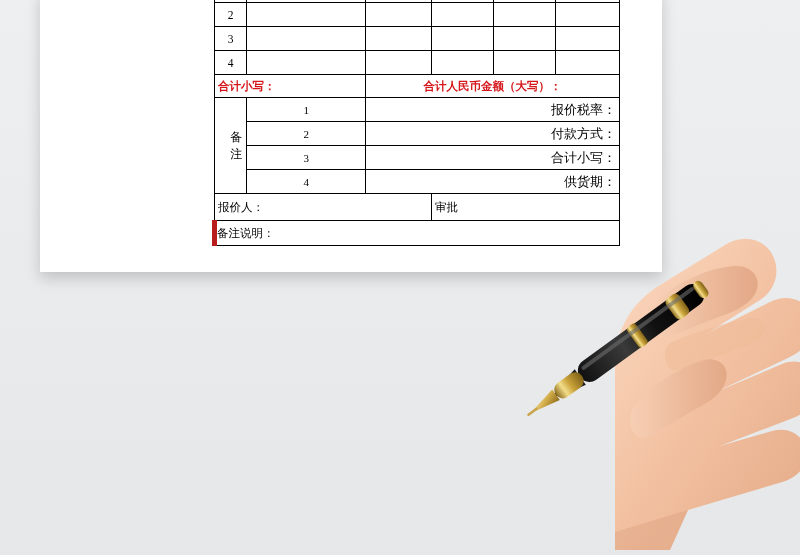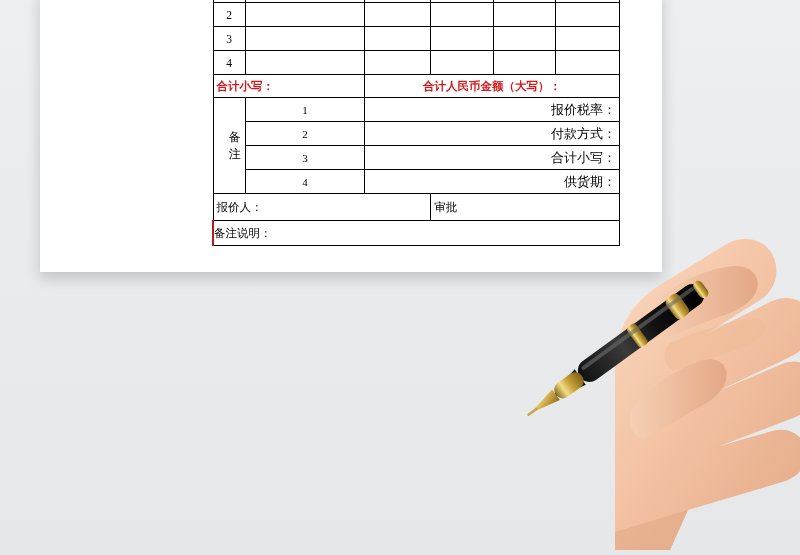--- a/index.html
+++ b/index.html
@@ -94,21 +94,21 @@
   .signature-row td {
     height: 26px;
     font-size: 11.5px;
   }
   .sig-left { padding-left: 30px; }
   .sig-right { text-align: left; padding-right: 4px; }
   .note-row td {
     height: 24px;
     font-size: 11.5px;
     padding-left: 0;
-    border-left: 2px solid #b91c1c;
+    border-left: 5px solid #b91c1c;
     border-right: 1px solid #000;
     border-bottom: 1px solid #000;
   }
   
   .hand-layer {
     position: absolute;
     left: 520px;
     top: 150px;
     width: 290px;
     height: 410px;

